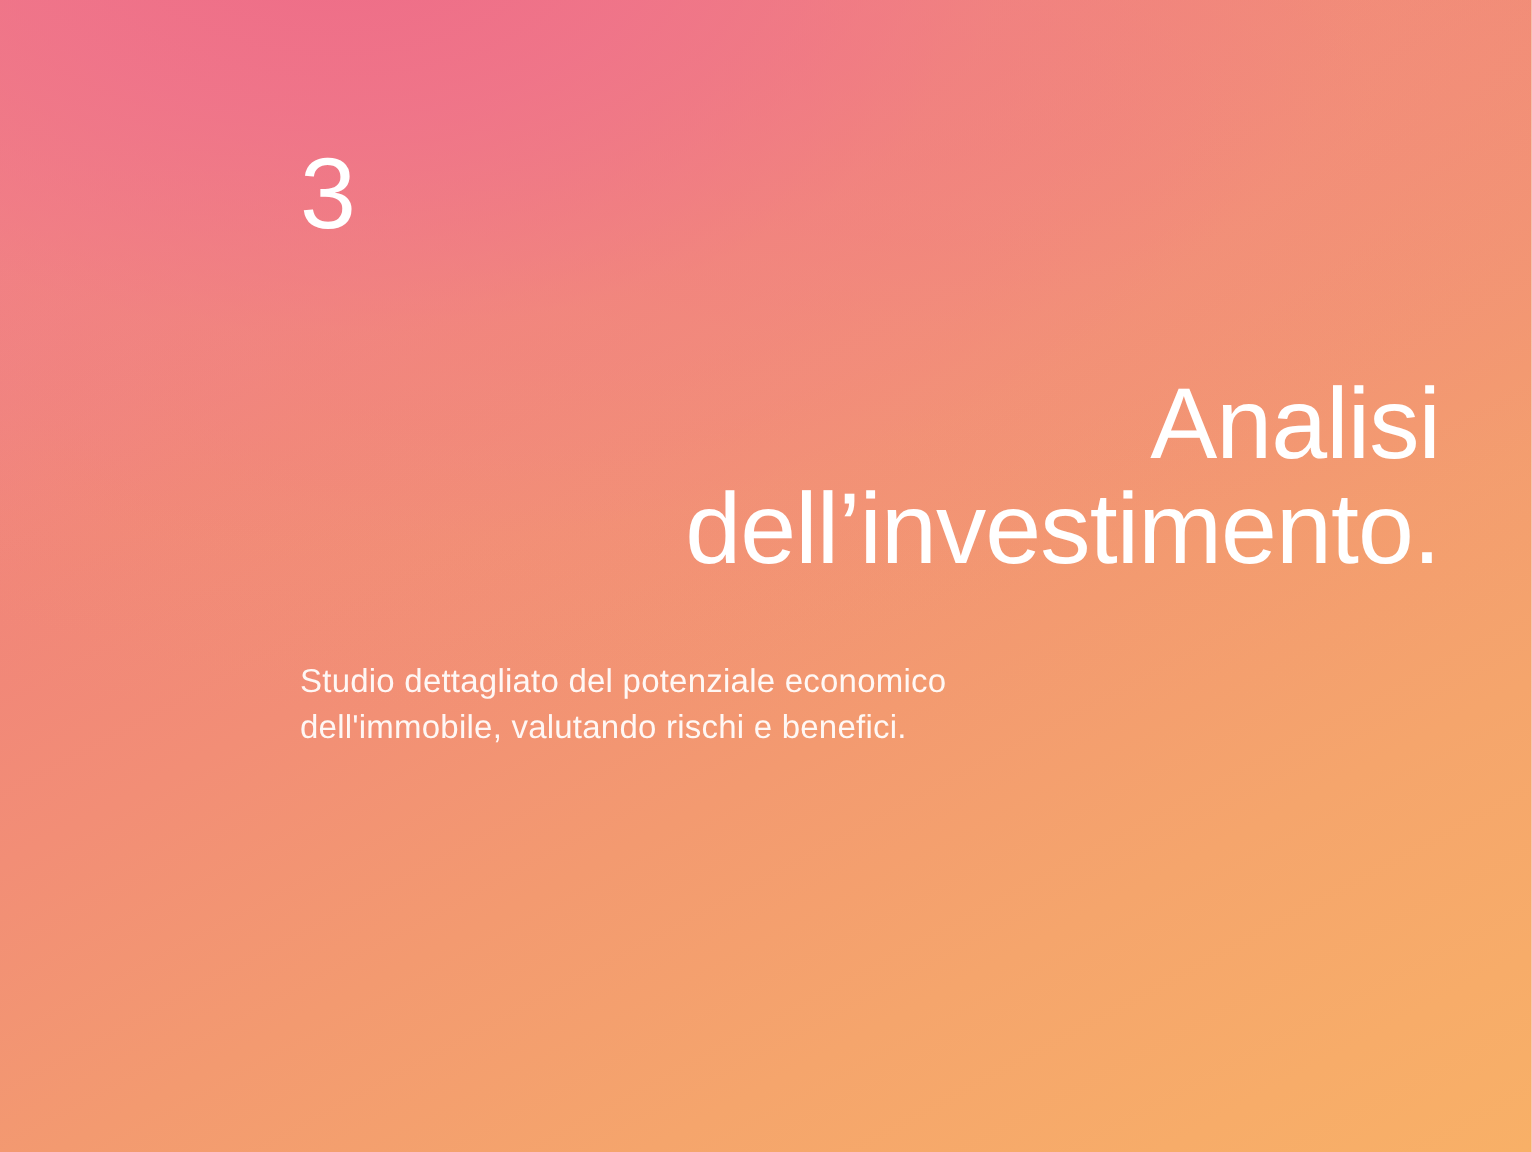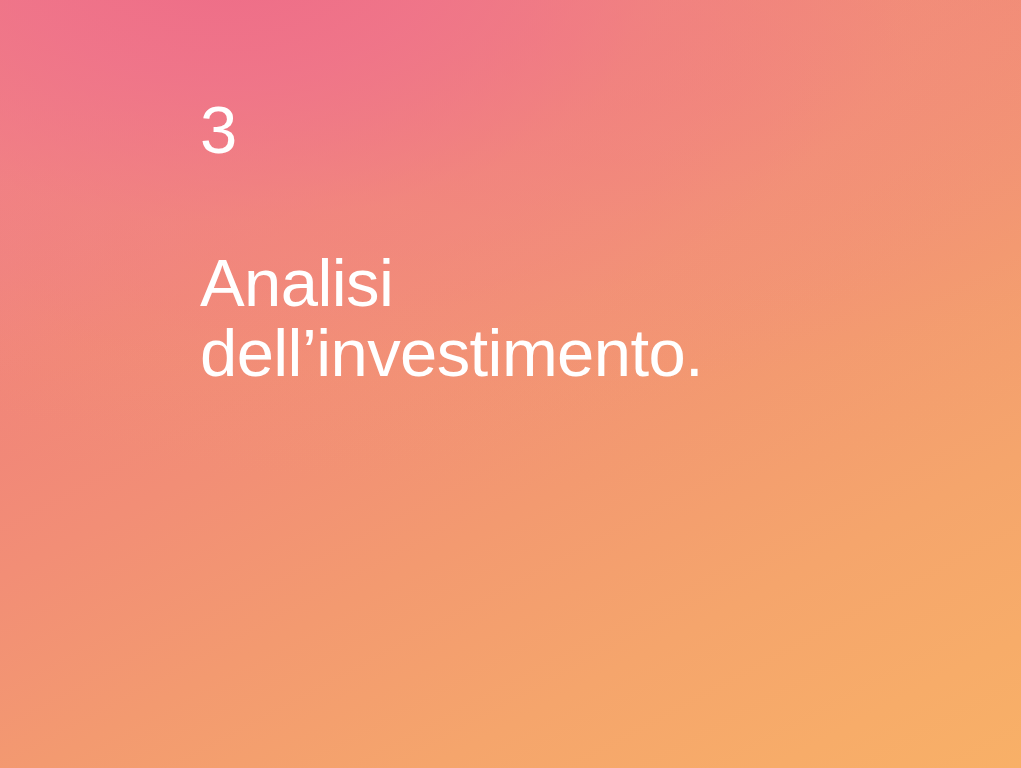--- a/index.html
+++ b/index.html
@@ -69,20 +69,21 @@
   .slide-title {
     margin: 0;
     padding: 0;
     margin-top: 66px;
     font-size: 67px;
     font-weight: 300;
     line-height: 70px;
     color: #ffffff;
     letter-spacing: -0.6px;
     white-space: pre-line;
+    text-align: right;
   }
 
   .slide-subtitle {
     margin: 0;
     padding: 0;
     margin-top: 50px;
     font-size: 22px;
     font-weight: 400;
     line-height: 31px;
     color: rgba(255,255,255,0.93);
@@ -95,16 +96,18 @@
 
 <div class="slide">
 
   <div class="content">
 
     <div class="section-number">3</div>
 
     <h1 class="slide-title">Analisi
 dell’investimento.</h1>
 
+    <p class="slide-subtitle">Studio dettagliato del potenziale economico
+dell'immobile, valutando rischi e benefici.</p>
 
   </div>
 
 </div>
 
 </body></html>

